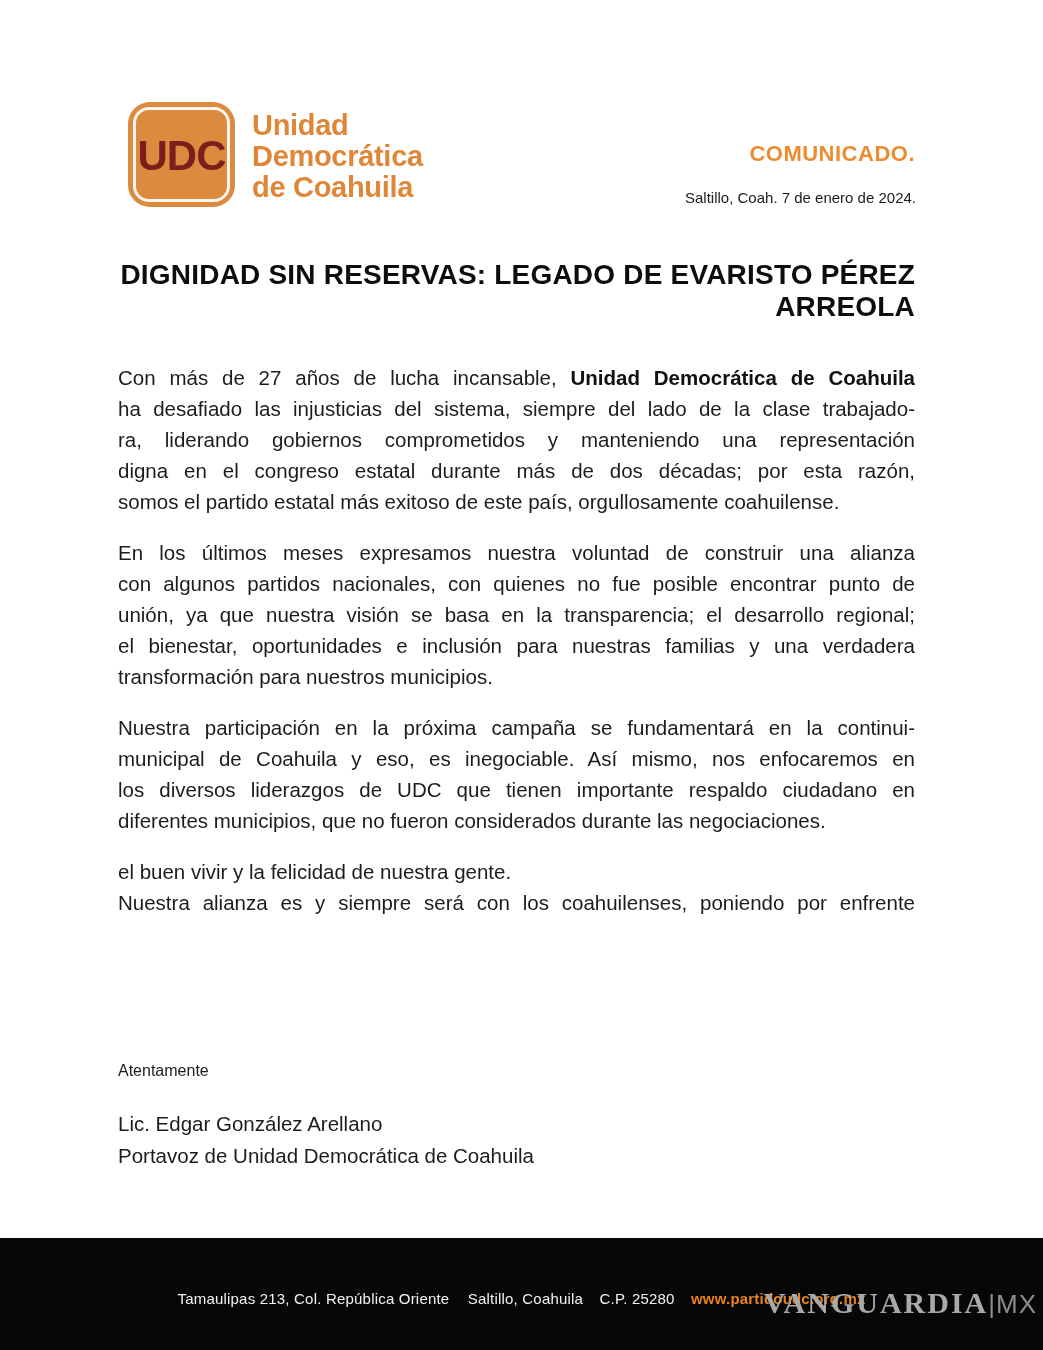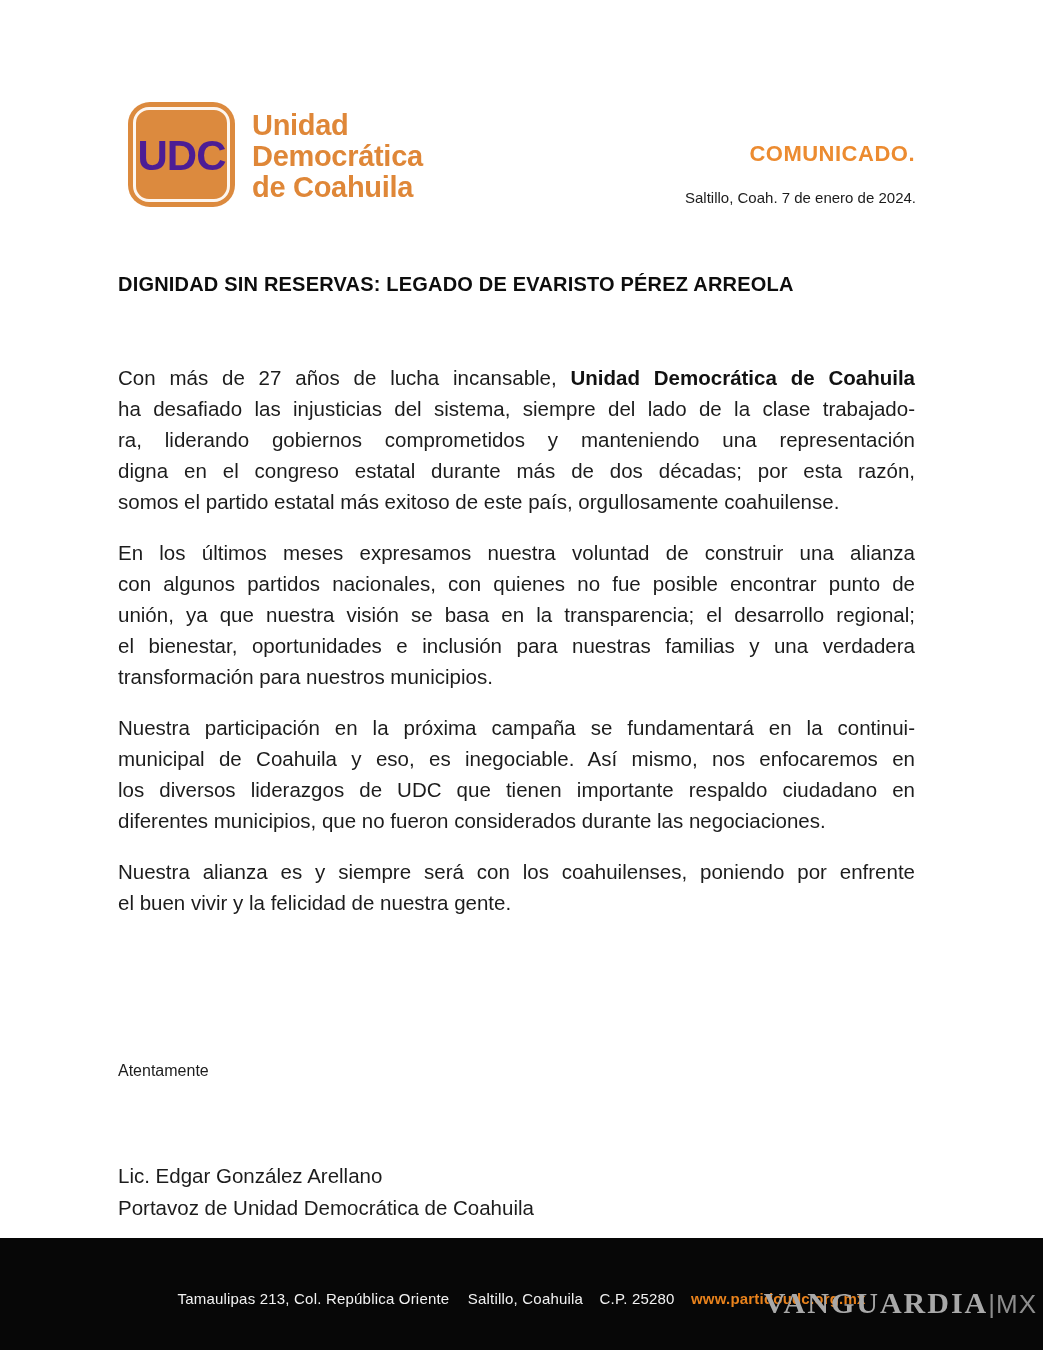--- a/index.html
+++ b/index.html
@@ -28,21 +28,21 @@
   .logo-ring {
     position: absolute; inset: 5px;
     border: 3px solid rgba(255,255,255,0.92);
     border-radius: 16px;
     pointer-events: none;
   }
   .logo-acronym {
     position: relative; top: 1px;
     font-size: 42px; font-weight: bold;
     letter-spacing: -1px;
-    color: #4c1d95;
+    color: #7f1d1d;
   }
   .brand-name {
     margin-left: 17px; margin-top: 8px;
     color: #DF8738;
     font-weight: bold;
     font-size: 29px; line-height: 31px;
     letter-spacing: -0.3px;
   }
   .brand-name span { display: block; }
 
@@ -53,23 +53,23 @@
     letter-spacing: 0.5px;
   }
   .dateline {
     position: absolute; top: 189px; right: 127px;
     color: #1b1b1b;
     font-size: 15px;
   }
 
   
   .doc-title {
-    position: absolute; top: 273px; left: 118px; width: 797px;
-    text-align: left;
-    font-size: 20px; font-weight: bold;
+    position: absolute; top: 259px; left: 118px; width: 797px;
+    text-align: right;
+    font-size: 28px; font-weight: bold;
     letter-spacing: 0.2px;
     color: #0d0d0d;
   }
 
   
   .body-block {
     position: absolute; top: 362px; left: 118px; width: 797px;
     font-size: 20.5px; line-height: 31px;
     color: #1c1c1c;
   }
@@ -77,21 +77,21 @@
   .p-line { text-align: justify; text-align-last: justify; }
   .p-line.last { text-align-last: left; }
   .p-line strong { font-weight: bold; color: #111; }
 
   
   .sig-closing {
     position: absolute; top: 1062px; left: 118px;
     font-size: 16px; color: #1c1c1c;
   }
   .sig-block {
-    position: absolute; top: 1160px; left: 118px;
+    position: absolute; top: 1108px; left: 118px;
     font-size: 20.5px; line-height: 32px; color: #1c1c1c;
   }
   .sig-block div { display: block; }
 
   
   .footer-bar {
     position: absolute; left: 0; bottom: 0;
     width: 100%; height: 112px;
     background: #070707;
   }
@@ -162,22 +162,22 @@
         <div class="p-line"><span>el bienestar, oportunidades e inclusión para nuestras familias y una verdadera</span></div>
         <div class="p-line last"><span>transformación para nuestros municipios.</span></div>
       </div>
       <div class="para">
         <div class="p-line"><span>Nuestra participación en la próxima campaña se fundamentará en la continui-</span></div>
         <div class="p-line"><span>municipal de Coahuila y eso, es inegociable. Así mismo, nos enfocaremos en</span></div>
         <div class="p-line"><span>los diversos liderazgos de UDC que tienen importante respaldo ciudadano en</span></div>
         <div class="p-line last"><span>diferentes municipios, que no fueron considerados durante las negociaciones.</span></div>
       </div>
       <div class="para">
+        <div class="p-line last"><span>el buen vivir y la felicidad de nuestra gente.</span></div>
         <div class="p-line"><span>Nuestra alianza es y siempre será con los coahuilenses, poniendo por enfrente</span></div>
-        <div class="p-line last"><span>el buen vivir y la felicidad de nuestra gente.</span></div>
       </div>
     </div>
 
   <div class="sig-closing">Atentamente</div>
   <div class="sig-block">
     <div>Lic. Edgar González Arellano</div>
     <div>Portavoz de Unidad Democrática de Coahuila</div>
   </div>
 
   <div class="footer-bar">

